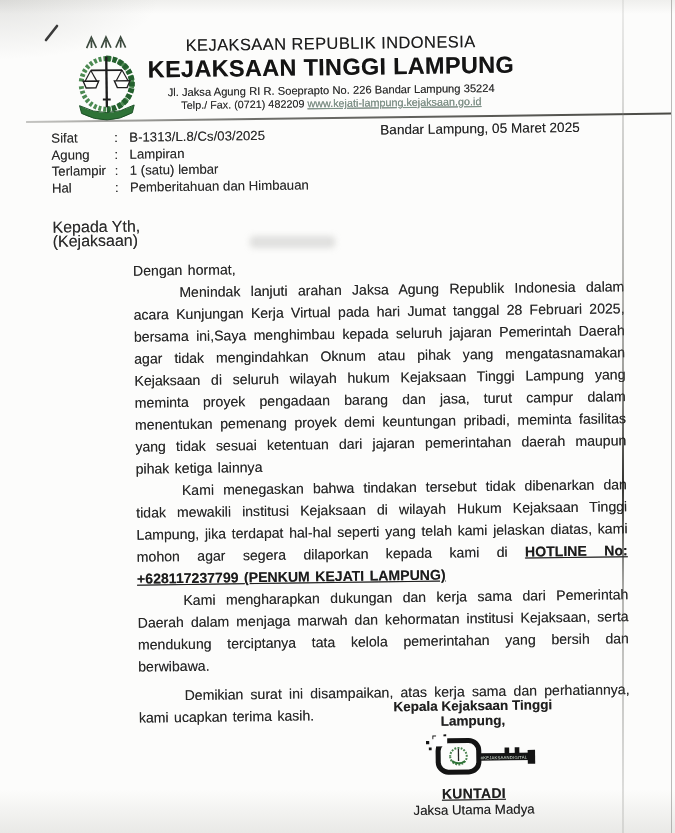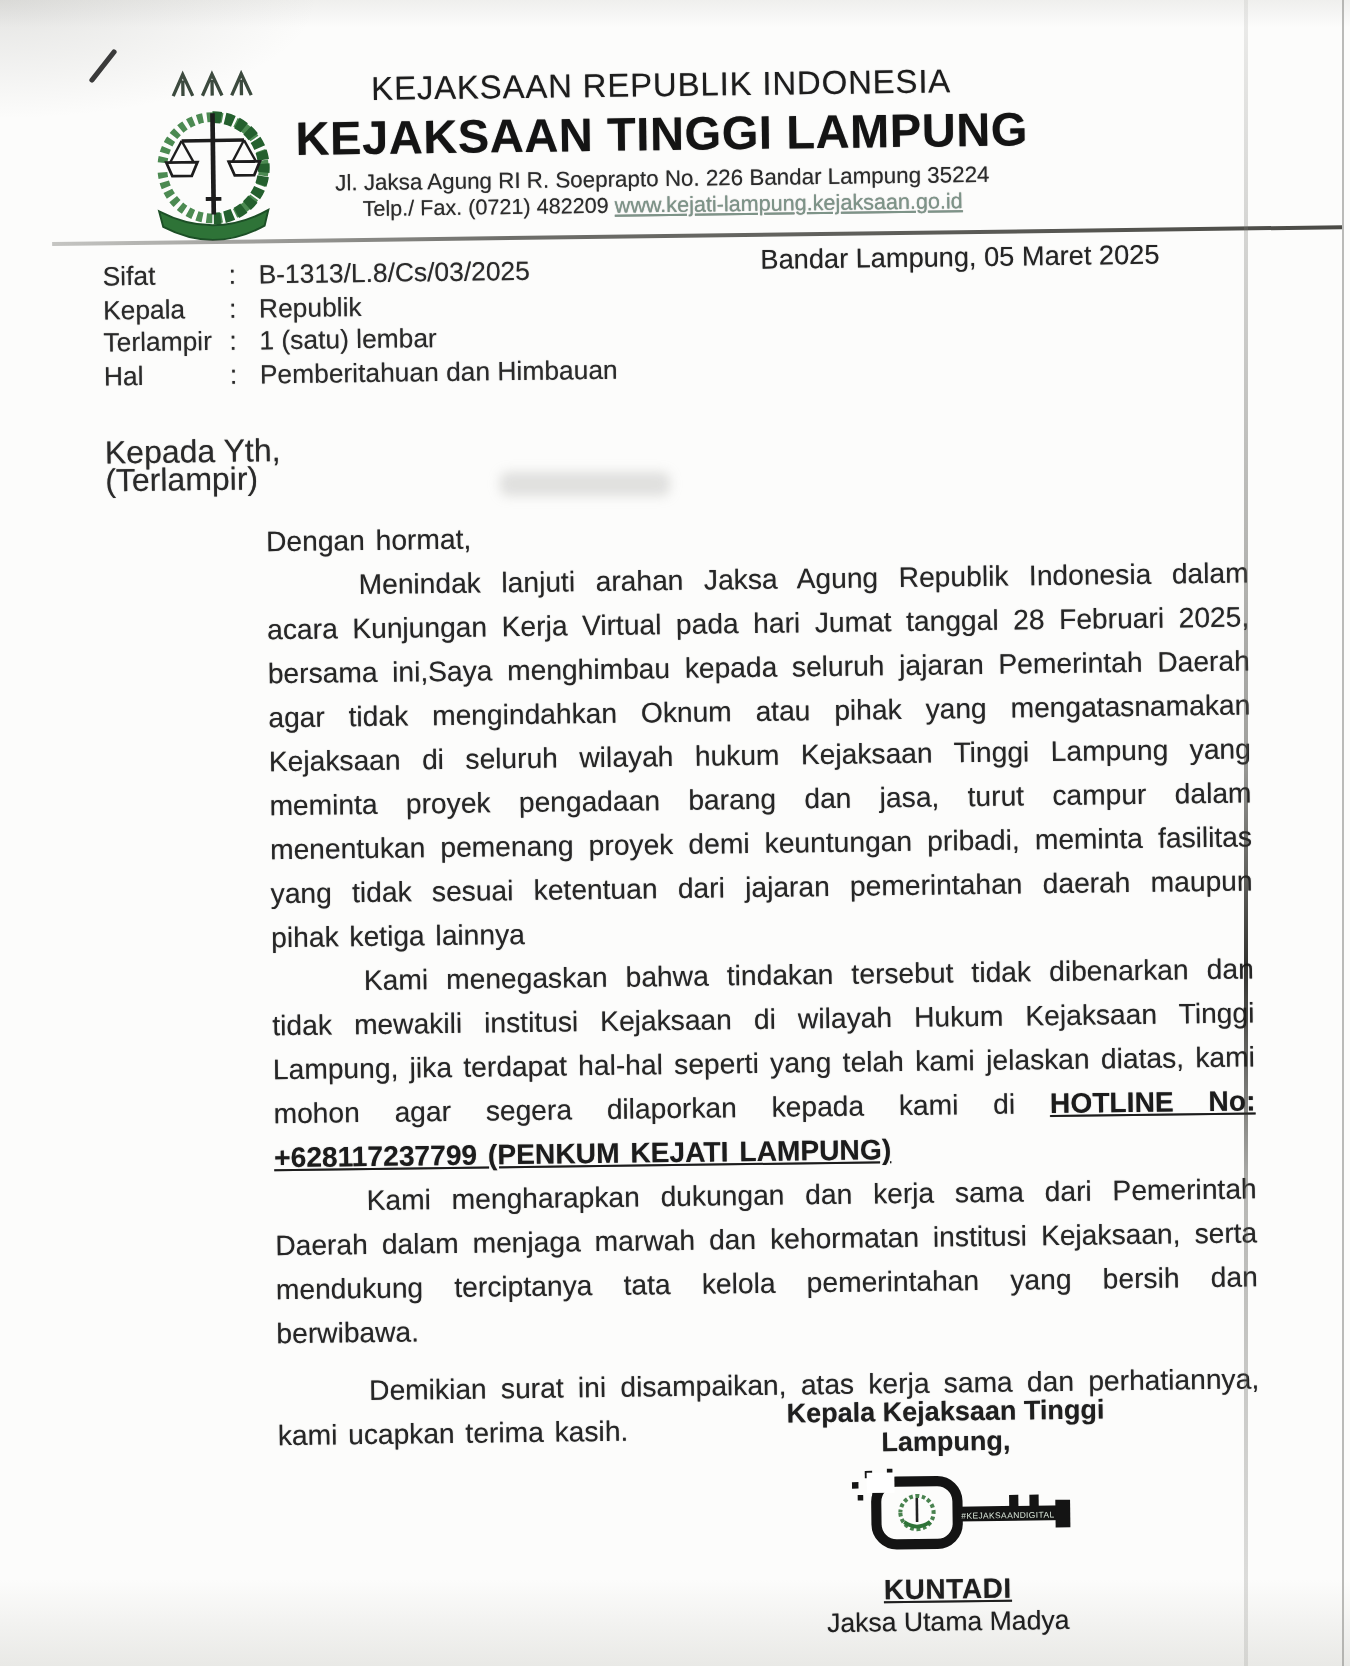--- a/index.html
+++ b/index.html
@@ -101,33 +101,33 @@
 
     <div class="rule"></div>
 
     <div class="dateline">Bandar Lampung, 05 Maret 2025</div>
 
     <div class="meta">
       <div class="meta-row">
         <span class="lbl">Sifat</span><span class="sep">:</span><span class="val">B-1313/L.8/Cs/03/2025</span>
       </div>
       <div class="meta-row">
-        <span class="lbl">Kepala</span><span class="sep">:</span><span class="val">Republik</span>
+        <span class="lbl">Agung</span><span class="sep">:</span><span class="val">Lampiran</span>
       </div>
       <div class="meta-row">
         <span class="lbl">Terlampir</span><span class="sep">:</span><span class="val">1 (satu) lembar</span>
       </div>
       <div class="meta-row">
         <span class="lbl">Hal</span><span class="sep">:</span><span class="val">Pemberitahuan dan Himbauan</span>
       </div>
     </div>
 
     <div class="recipient">
       <div>Kepada Yth,</div>
-      <div>(Terlampir)</div>
+      <div>(Kejaksaan)</div>
     </div>
 
     <div class="body">
       <p class="salutation">Dengan hormat,</p>
       <p>Menindak lanjuti arahan Jaksa Agung Republik Indonesia dalam acara Kunjungan Kerja Virtual pada hari Jumat tanggal 28 Februari 2025,  bersama ini,Saya menghimbau kepada seluruh jajaran Pemerintah Daerah agar tidak mengindahkan Oknum atau pihak yang mengatasnamakan Kejaksaan di seluruh wilayah hukum Kejaksaan Tinggi Lampung yang meminta proyek pengadaan barang dan jasa, turut campur dalam menentukan pemenang proyek demi keuntungan pribadi, meminta fasilitas yang tidak sesuai ketentuan dari jajaran pemerintahan daerah maupun pihak ketiga lainnya</p>
       <p><span>Kami menegaskan bahwa tindakan tersebut tidak dibenarkan dan tidak mewakili institusi Kejaksaan di wilayah Hukum Kejaksaan Tinggi Lampung, jika terdapat hal-hal seperti yang telah kami jelaskan diatas, kami mohon agar segera dilaporkan kepada kami di </span><span class="hotline">HOTLINE No: +628117237799 (PENKUM KEJATI LAMPUNG)</span></p>
       <p>Kami mengharapkan dukungan dan kerja sama dari Pemerintah Daerah dalam menjaga marwah dan kehormatan institusi Kejaksaan, serta mendukung terciptanya tata kelola pemerintahan yang bersih dan berwibawa.</p>
       <p class="p4">Demikian surat ini disampaikan, atas kerja sama dan perhatiannya, kami ucapkan terima kasih.</p>
     </div>
 

